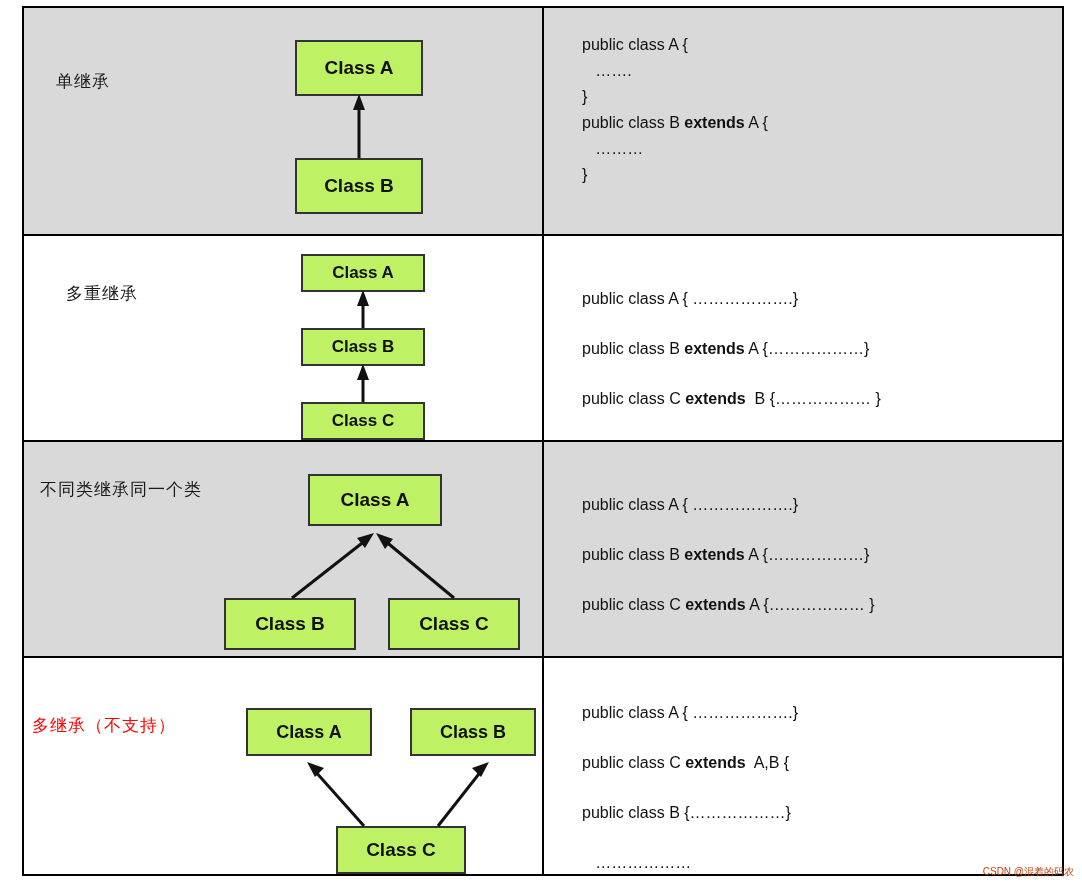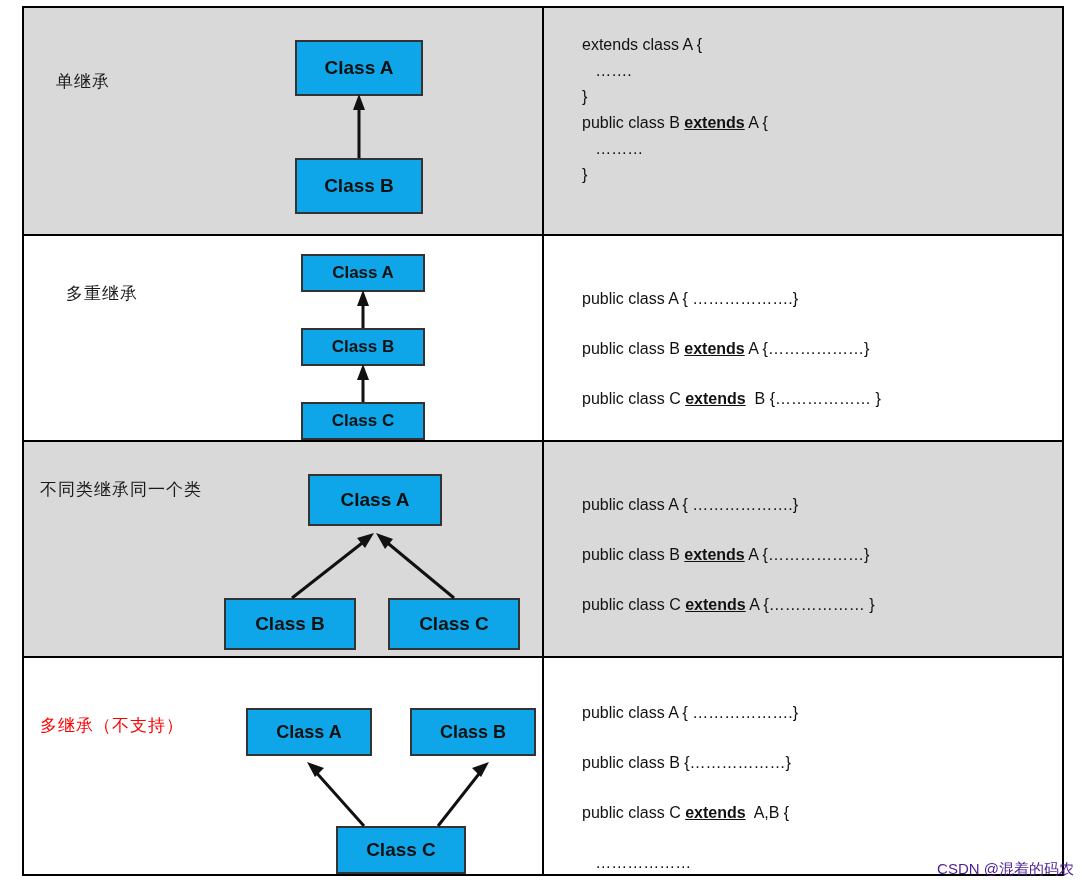--- a/index.html
+++ b/index.html
@@ -9,45 +9,45 @@
   .row{position:absolute;left:0;width:100%;box-sizing:border-box;border-bottom:2px solid #000;}
   .row.last{border-bottom:none;}
   .row1{top:0;height:228px;background:#d9d9d9;}
   .row2{top:228px;height:206px;background:#ffffff;}
   .row3{top:434px;height:216px;background:#d9d9d9;}
   .row4{top:650px;height:216px;background:#ffffff;}
   .left{position:absolute;left:0;top:0;width:520px;height:100%;box-sizing:border-box;border-right:2px solid #000;}
   .right{position:absolute;left:520px;top:0;right:0;height:100%;box-sizing:border-box;}
   .rowlabel{position:absolute;font-size:17px;color:#1a1a1a;letter-spacing:1px;}
   .rowlabel.red{color:#ff0000;}
-  .cbox{position:absolute;background:#0ea5e9;border:2px solid #333;box-sizing:border-box;display:flex;align-items:center;justify-content:center;font-weight:bold;color:#111;}
+  .cbox{position:absolute;background:#bef264;border:2px solid #333;box-sizing:border-box;display:flex;align-items:center;justify-content:center;font-weight:bold;color:#111;}
   .code{position:absolute;font-size:16px;color:#111;white-space:pre;}
-  .code b{font-weight:bold;text-decoration:underline;}
+  .code b{font-weight:bold;}
   .red{color:#ff0000;}
   svg.arrows{position:absolute;left:0;top:0;width:100%;height:100%;overflow:visible;}
-  .wm{position:absolute;right:8px;bottom:4px;font-size:15px;color:#4c1d95;}
+  .wm{position:absolute;right:8px;bottom:4px;font-size:10px;color:#c2410c;}
 </style>
 </head>
 <body>
 
 <div id="page">
   <div class="table">
 
     <div class="row row1">
       <div class="left">
         <div class="rowlabel" style="left:32px;top:42px;margin-top:20px;">单继承</div>
         <div class="cbox" style="left:271px;top:32px;width:128px;height:56px;font-size:19px;">Class A</div>
         <div class="cbox" style="left:271px;top:150px;width:128px;height:56px;font-size:19px;">Class B</div>
         <svg class="arrows">
           <line x1="335" y1="150" x2="335" y2="96" stroke="#111" stroke-width="3"></line>
           <polygon points="335,86 329,102 341,102" fill="#111"></polygon>
         </svg>
       </div>
       <div class="right">
-        <div class="code" style="left:38px;top:24px;line-height:26px;"><div><span>extends class A {</span></div><div><span>   …….</span></div><div><span>}</span></div><div><span>public class B </span><b>extends</b><span> A {</span></div><div><span>   ………</span></div><div><span>}</span></div></div>
+        <div class="code" style="left:38px;top:24px;line-height:26px;"><div><span>public class A {</span></div><div><span>   …….</span></div><div><span>}</span></div><div><span>public class B </span><b>extends</b><span> A {</span></div><div><span>   ………</span></div><div><span>}</span></div></div>
       </div>
     </div>
 
     <div class="row row2">
       <div class="left">
         <div class="rowlabel" style="left:32px;top:46px;margin-left:10px;">多重继承</div>
         <div class="cbox" style="left:277px;top:18px;width:124px;height:38px;font-size:17px;">Class A</div>
         <div class="cbox" style="left:277px;top:92px;width:124px;height:38px;font-size:17px;">Class B</div>
         <div class="cbox" style="left:277px;top:166px;width:124px;height:38px;font-size:17px;">Class C</div>
         <svg class="arrows">
@@ -75,31 +75,31 @@
           <polygon points="352,91 369,97 361,107" fill="#111"></polygon>
         </svg>
       </div>
       <div class="right">
         <div class="code" style="left:38px;top:38px;line-height:50px;"><div><span>public class A { ……………….}</span></div><div><span>public class B </span><b>extends</b><span> A {………………}</span></div><div><span>public class C </span><b>extends</b><span> A {……………… }</span></div></div>
       </div>
     </div>
 
     <div class="row row4 last">
       <div class="left">
-        <div class="rowlabel red" style="left:16px;top:56px;">多继承（不支持）</div>
+        <div class="rowlabel red" style="left:8px;top:56px;">多继承（不支持）</div>
         <div class="cbox" style="left:222px;top:50px;width:126px;height:48px;font-size:18px;">Class A</div>
         <div class="cbox" style="left:386px;top:50px;width:126px;height:48px;font-size:18px;">Class B</div>
         <div class="cbox" style="left:312px;top:168px;width:130px;height:48px;font-size:19px;">Class C</div>
         <svg class="arrows">
           <line x1="340" y1="168" x2="290" y2="112" stroke="#111" stroke-width="3"></line>
           <polygon points="283,104 300,110 291,119" fill="#111"></polygon>
           <line x1="414" y1="168" x2="458" y2="112" stroke="#111" stroke-width="3"></line>
           <polygon points="465,104 448,110 457,119" fill="#111"></polygon>
         </svg>
       </div>
       <div class="right">
-        <div class="code" style="left:38px;top:30px;line-height:50px;"><div><span>public class A { ……………….}</span></div><div><span>public class B {………………}</span></div><div><span>public class C </span><b>extends</b><span>  A,B {</span></div><div><span>   ………………</span></div></div>
+        <div class="code" style="left:38px;top:30px;line-height:50px;"><div><span>public class A { ……………….}</span></div><div><span>public class C </span><b>extends</b><span>  A,B {</span></div><div><span>public class B {………………}</span></div><div><span>   ………………</span></div></div>
       </div>
     </div>
 
   </div>
   <div class="wm">CSDN @混着的码农</div>
 </div>
 
 </body></html>

